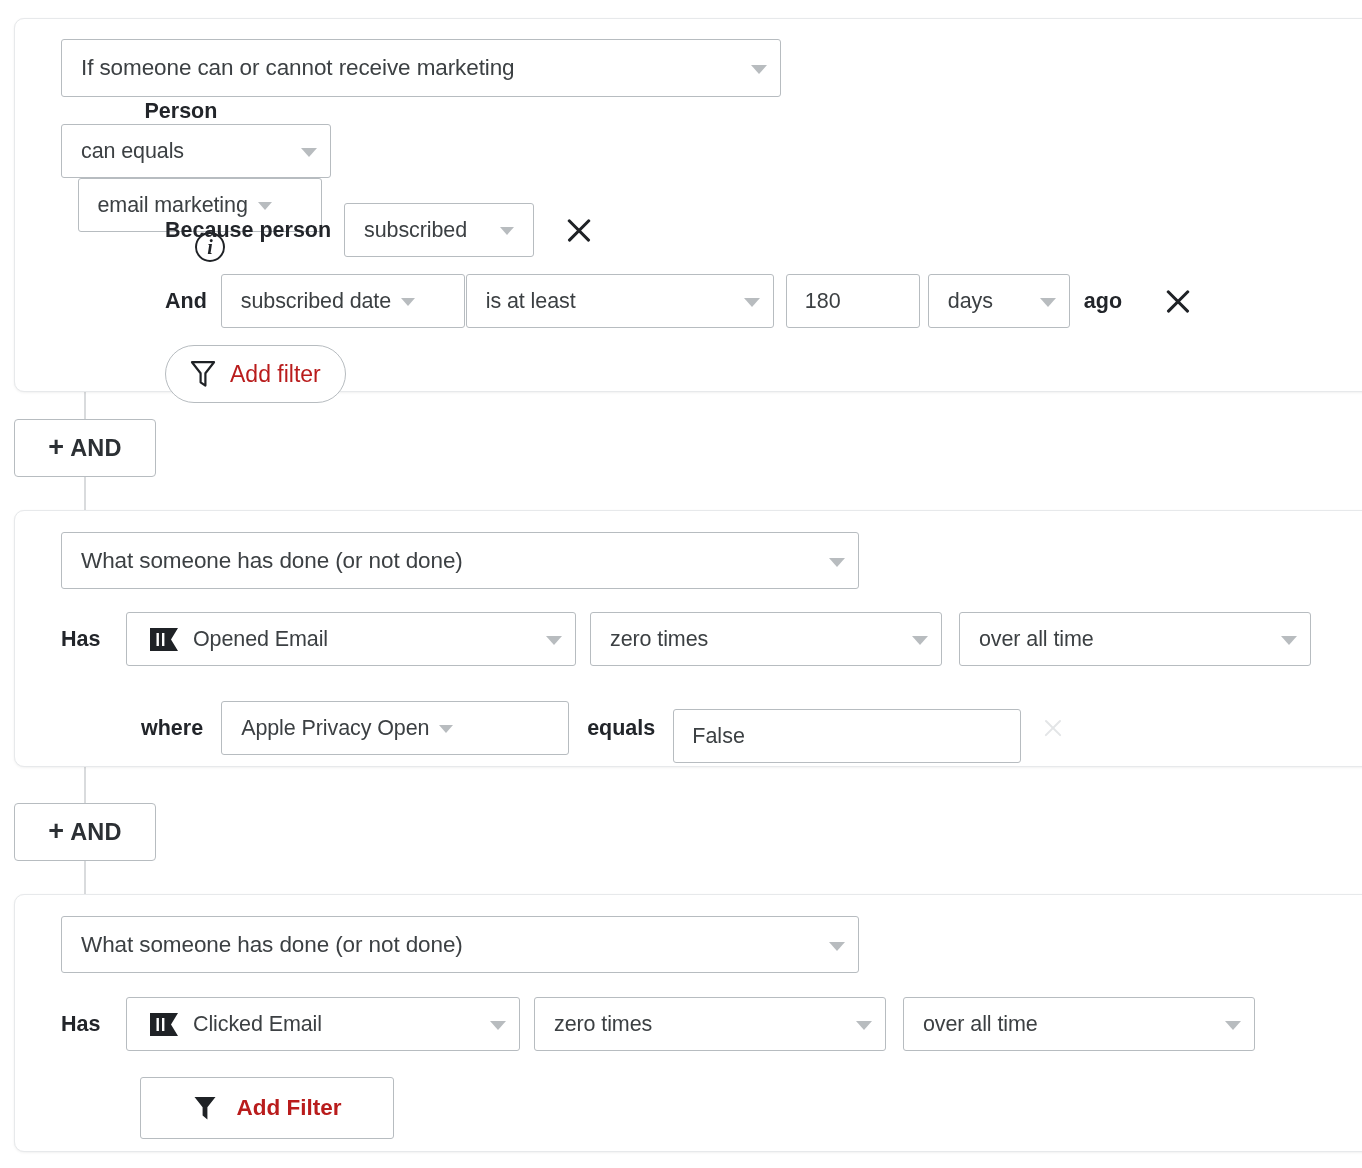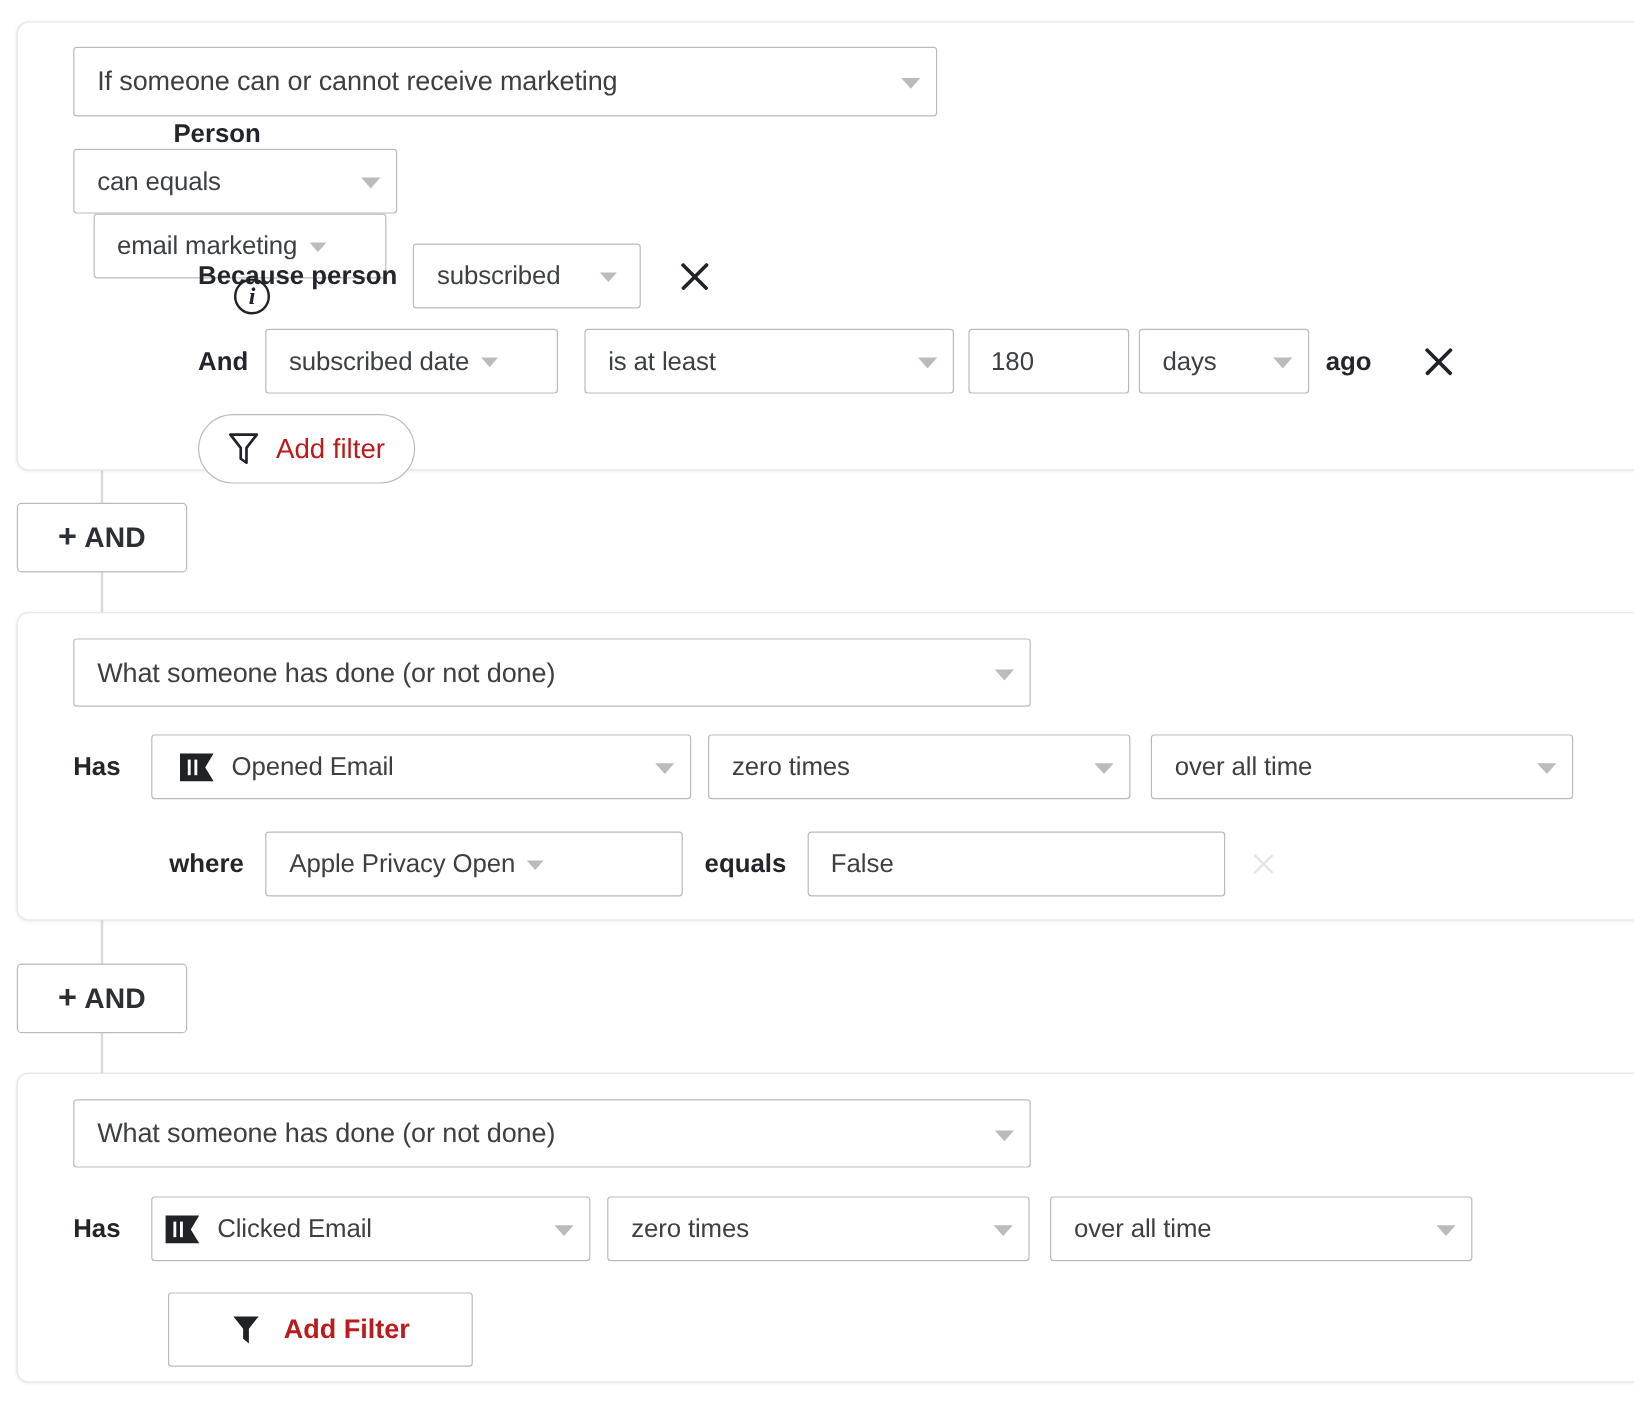--- a/index.html
+++ b/index.html
@@ -249,21 +249,21 @@
       </div>
       <div class="xbtn" style="margin-left:28px;"></div>
     </div>
 
     <div class="row" style="left:150px;top:255px;gap:0;">
       <span class="lbl bold">And</span>
       <div class="sel caret-inline" style="margin-left:14px;width:244px;">
         <span>subscribed date</span>
         <span class="caret"></span>
       </div>
-      <div class="sel" style="margin-left:22px;width:308px;">
+      <div class="sel" style="margin-left:1px;width:308px;">
         <span>is at least</span>
         <span class="caret"></span>
       </div>
       <div class="txt" style="margin-left:12px;width:134px;"><span>180</span></div>
       <div class="sel" style="margin-left:8px;width:142px;">
         <span>days</span>
         <span class="caret"></span>
       </div>
       <span class="lbl bold" style="margin-left:14px;">ago</span>
       <div class="xbtn" style="margin-left:39px;"></div>
@@ -310,40 +310,40 @@
       </div>
     </div>
 
     <div class="row" style="left:126px;top:182px;gap:0;">
       <span class="lbl bold">where</span>
       <div class="sel caret-inline" style="margin-left:18px;width:348px;">
         <span>Apple Privacy Open</span>
         <span class="caret"></span>
       </div>
       <span class="lbl bold" style="margin-left:18px;">equals</span>
-      <div class="txt" style="margin-left:18px;width:348px;"><span>False</span></div>
+      <div class="txt" style="margin-left:18px;width:348px;margin-top:16px;"><span>False</span></div>
       <div class="xbtn faint" style="margin-left:18px;"></div>
     </div>
   </div>
 
   <div class="and-btn" style="top:803px;">
     <span class="plus">+</span>
     <span class="and-label">AND</span>
   </div>
 
   <div class="card" style="top:894px;height:258px;">
 
     <div class="sel" style="position:absolute;left:46px;top:21px;width:798px;height:57px;font-size:22.5px;">
       <span>What someone has done (or not done)</span>
       <span class="caret"></span>
     </div>
 
     <div class="row" style="left:46px;top:102px;gap:0;">
       <span class="lbl bold" style="width:65px;">Has</span>
-      <div class="sel" style="width:366px;padding-left:10px;">
+      <div class="sel" style="width:394px;padding-left:22px;">
         <svg class="flag-icon" viewBox="0 0 30 25">
           <path d="M1 1 H29 L22 12.5 L29 24 H1 Z" fill="#1f2226"></path>
           <rect x="7.5" y="6" width="2.4" height="13" fill="#ffffff"></rect>
           <rect x="13" y="6" width="2.4" height="13" fill="#ffffff"></rect>
         </svg>
         <span>Clicked Email</span>
         <span class="caret"></span>
       </div>
       <div class="sel" style="margin-left:14px;width:352px;">
         <span>zero times</span>

